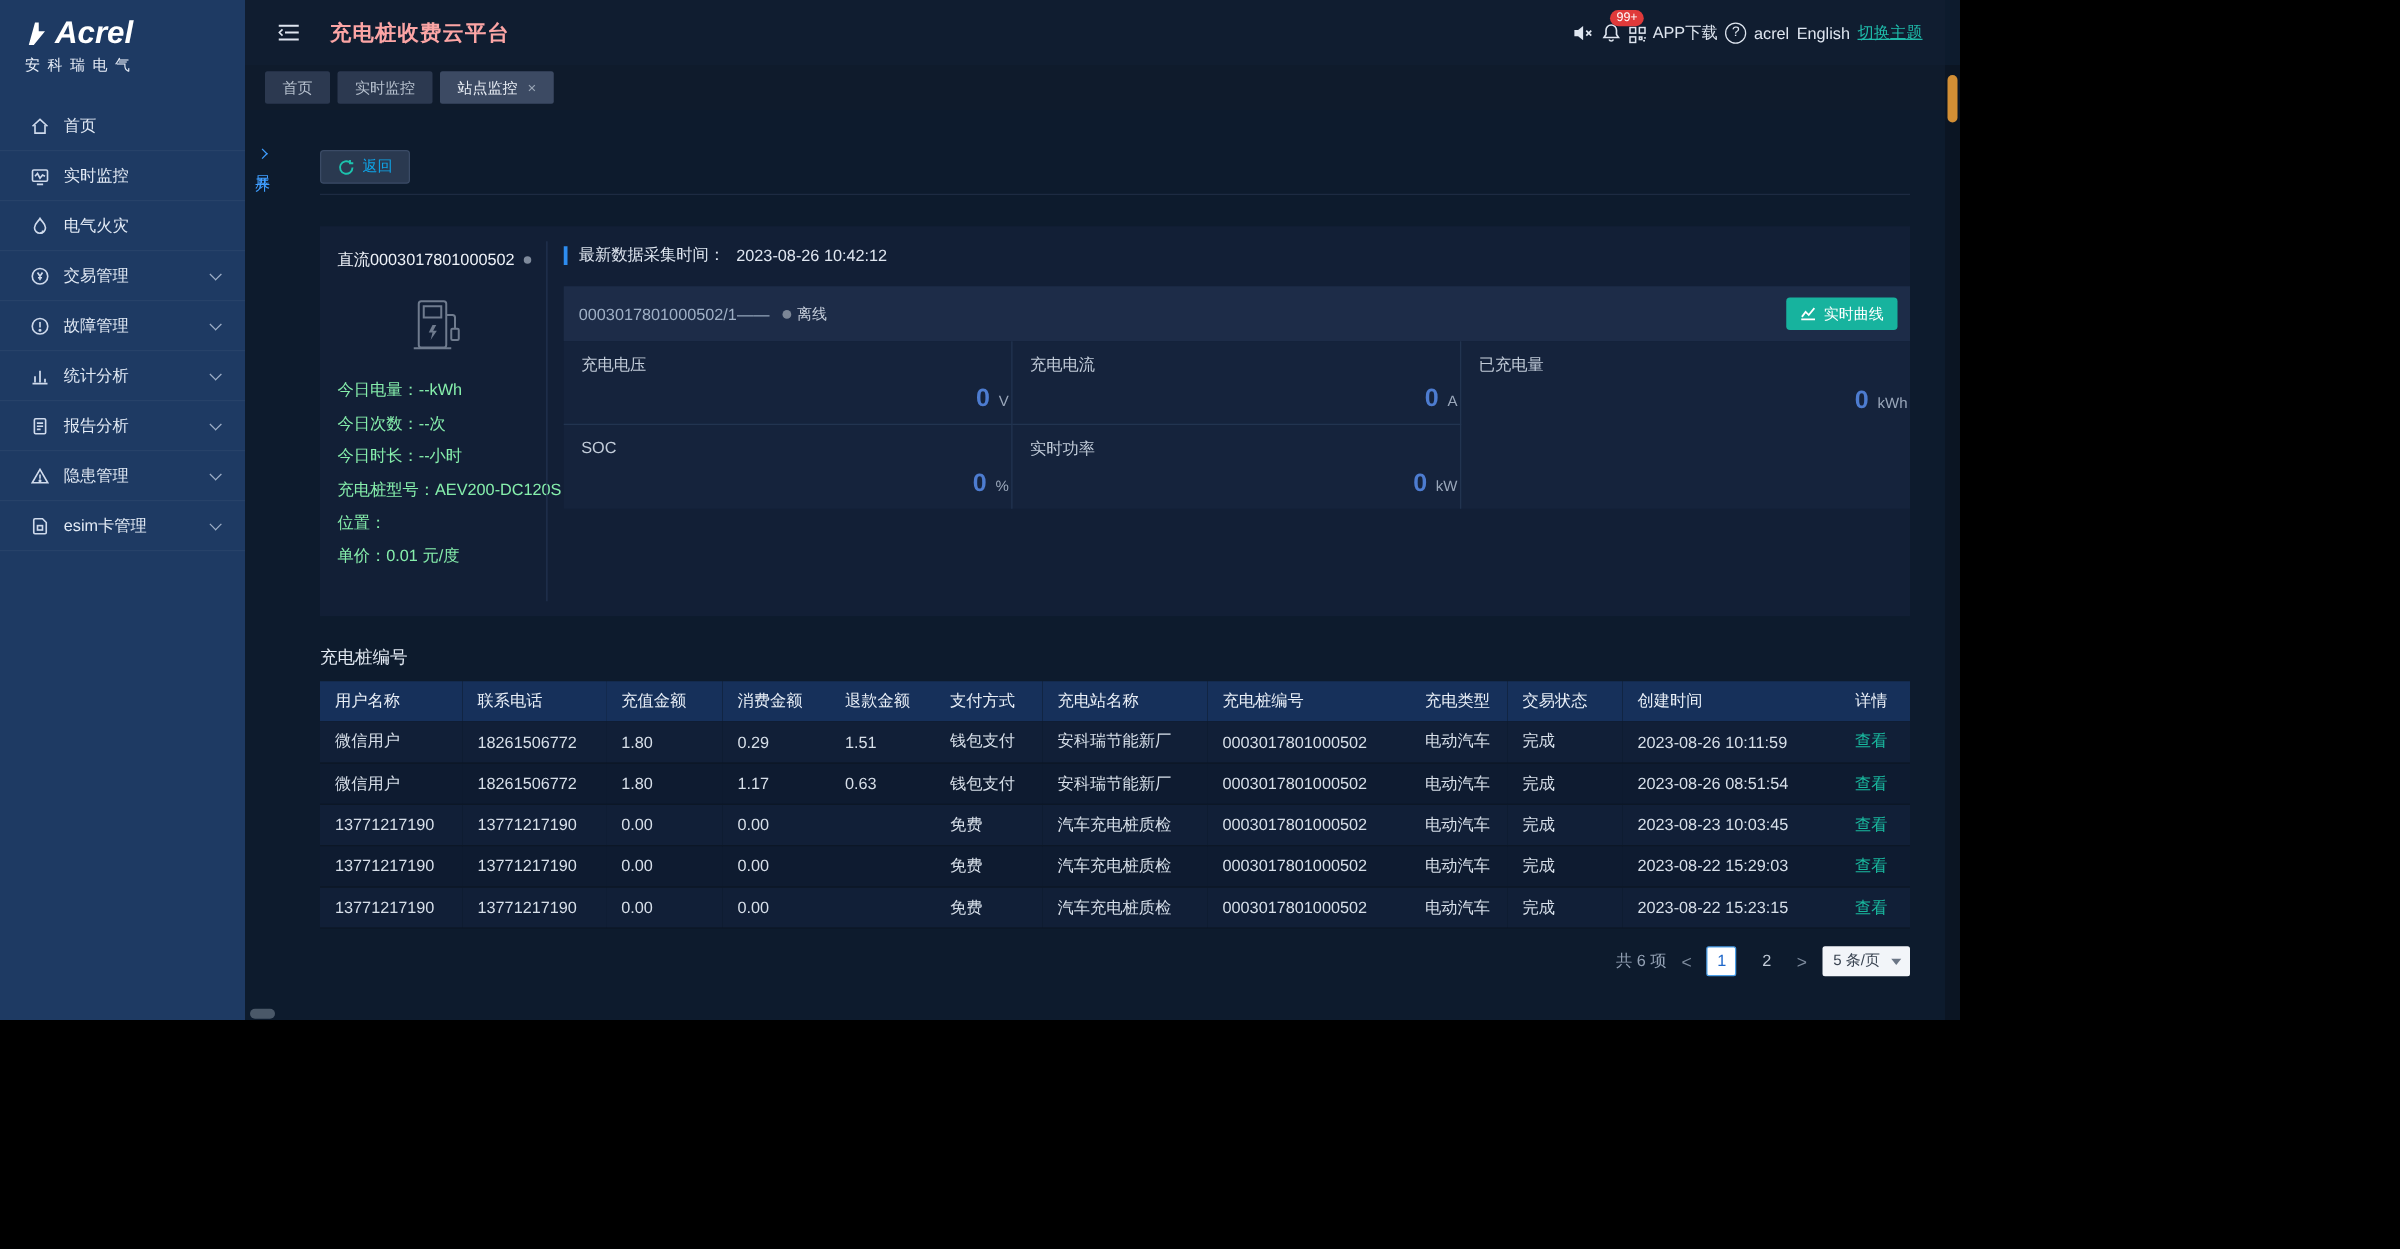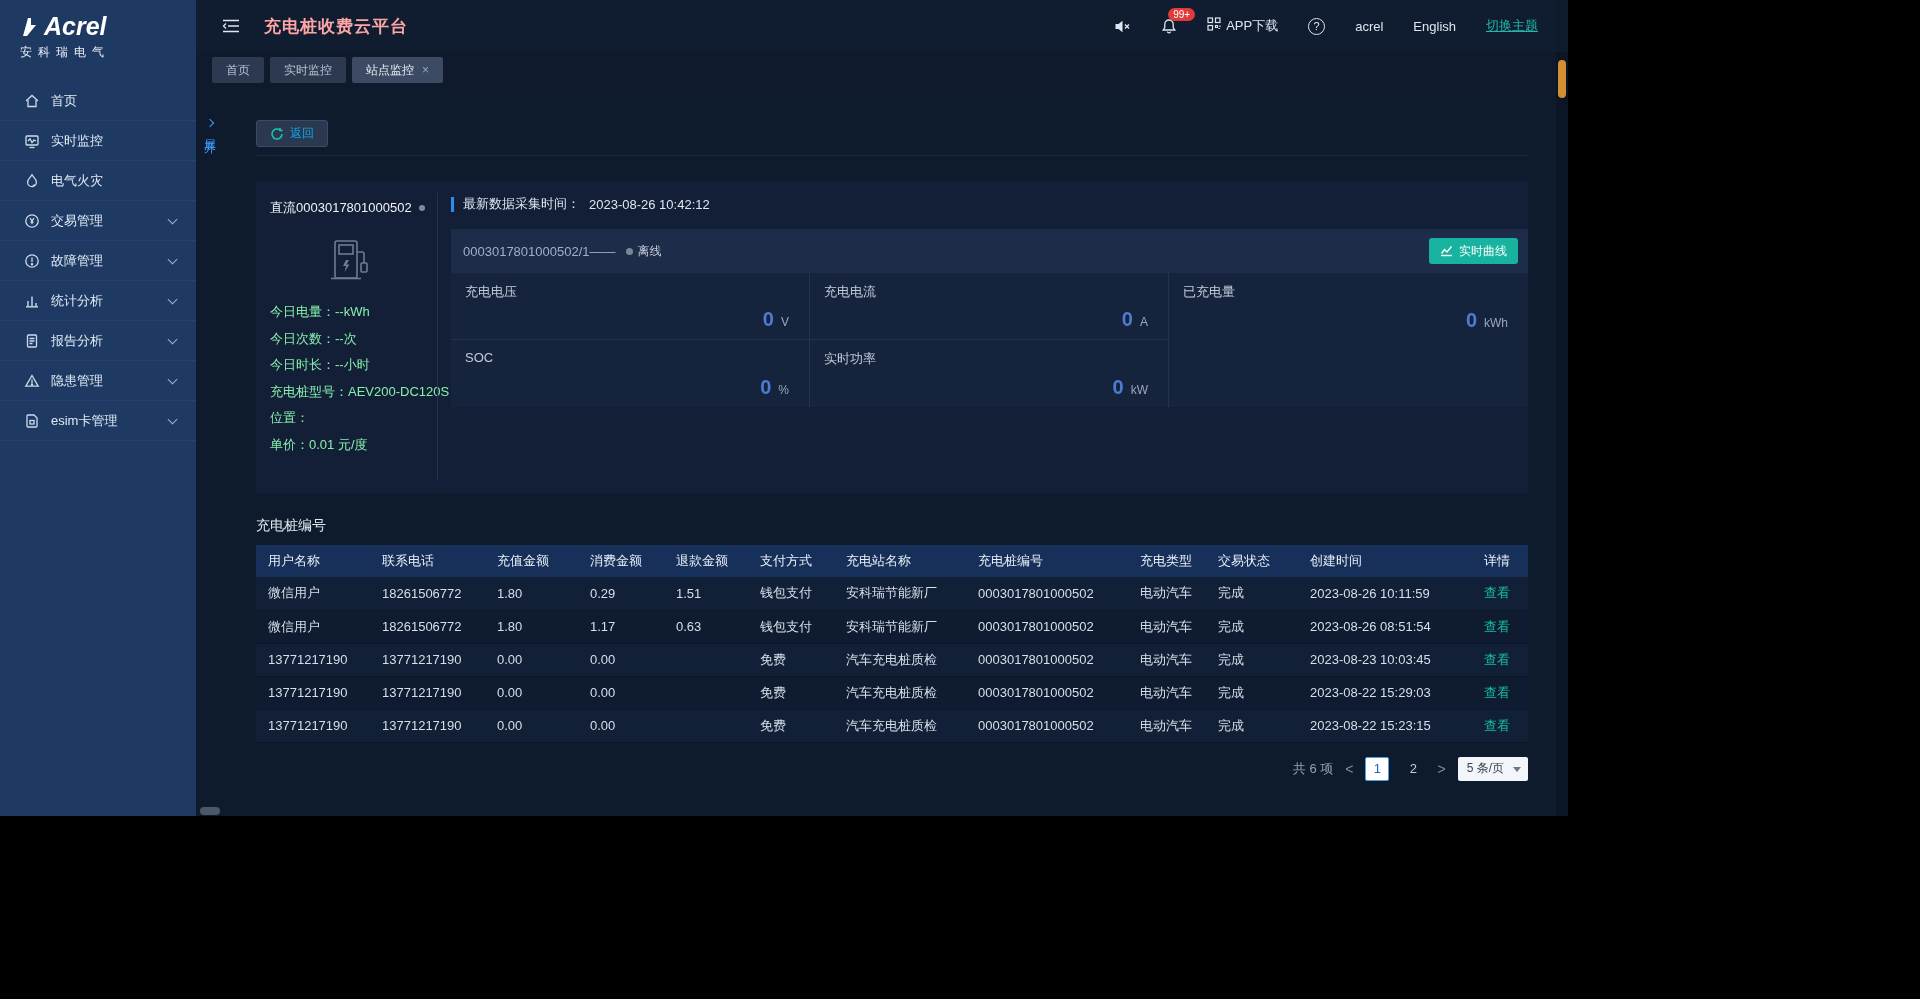--- a/index.html
+++ b/index.html
@@ -14,25 +14,25 @@
   .menu { margin-top:10px; }
   .menu-item { display:flex; align-items:center; height:40px; padding-left:24px; font-size:13px; color:#e2eaf5; cursor:pointer; border-bottom:1px solid rgba(255,255,255,0.045); }
   .mi-icon { width:16px; height:16px; margin-right:11px; display:inline-flex; align-items:center; justify-content:center; }
   .chev { width:7px; height:7px; border-right:1.4px solid #9fb0c8; border-bottom:1.4px solid #9fb0c8; transform:rotate(45deg); margin-left:auto; margin-right:20px; margin-top:-3px; }
 
   
   .main { flex:1; display:flex; flex-direction:column; min-width:0; margin-right:12px; }
   .topbar { height:52px; background:#101d30; display:flex; align-items:center; padding:0 18px 0 26px; flex:none; }
   .hamburger { width:20px; height:16px; display:inline-flex; cursor:pointer; }
   .app-title { margin-left:22px; font-size:17px; font-weight:bold; color:#fca5a5; letter-spacing:1px; }
-  .topbar-right { margin-left:auto; display:flex; align-items:center; gap:30px; color:#dfe6f0; font-size:13px; }
+  .topbar-right { margin-left:auto; display:flex; align-items:center; gap:6px; color:#dfe6f0; font-size:13px; }
   .icon-btn { display:inline-flex; align-items:center; cursor:pointer; }
   .bell-wrap { position:relative; display:inline-flex; cursor:pointer; }
   .badge { position:absolute; top:-10px; left:7px; background:#e03a3a; color:#fff; font-size:10px; line-height:13px; padding:0 5px; border-radius:8px; white-space:nowrap; }
-  .appdl { display:inline-flex; align-items:flex-start; gap:5px; cursor:pointer; }
+  .appdl { display:inline-flex; align-items:flex-end; gap:5px; cursor:pointer; }
   .help-circle { width:17px; height:17px; border:1px solid #dfe6f0; border-radius:50%; font-size:11px; display:inline-flex; align-items:center; justify-content:center; cursor:pointer; }
   .theme-link { color:#1fb9a8; text-decoration:underline; cursor:pointer; }
   .plain-link { cursor:pointer; }
 
   
   .tabbar { height:36px; background:#0f1b2c; display:flex; align-items:center; padding-left:16px; gap:6px; flex:none; }
   .tab { height:26px; padding:0 14px; background:#2c3950; color:#b6c0ce; font-size:12px; display:inline-flex; align-items:center; border-radius:2px; cursor:pointer; }
   .tab.active { background:#3c4a63; color:#e8edf4; }
   .tab-x { margin-left:8px; color:#9aa6b6; font-size:12px; cursor:pointer; }
 
@@ -60,21 +60,21 @@
   .latest { display:flex; align-items:center; gap:9px; font-size:13px; color:#dfe6f0; }
   .accent-bar { width:3px; height:15px; background:#2d8cf0; flex:none; }
   .gun-panel { margin-top:16px; }
   .gun-head { height:44px; background:#1d2c48; display:flex; align-items:center; padding:0 10px 0 12px; gap:10px; }
   .gun-title { color:#9fb0c6; font-size:13px; }
   .gun-status { display:inline-flex; align-items:center; gap:5px; color:#c6cedb; font-size:12px; }
   .sdot { width:7px; height:7px; border-radius:50%; background:#7b8696; }
   .curve-btn { margin-left:auto; height:26px; background:#17b39e; border:none; border-radius:3px; color:#fff; font-size:12px; display:inline-flex; align-items:center; gap:6px; padding:0 11px; cursor:pointer; font-family:inherit; }
 
   .metric-grid { display:grid; grid-template-columns:1fr 1fr 1fr; background:#15233c; }
-  .mcell { height:67px; padding:10px 20px 8px 14px; display:flex; flex-direction:column; justify-content:space-between; }
+  .mcell { height:67px; padding:10px 2px 8px 14px; display:flex; flex-direction:column; justify-content:space-between; }
   .mcell.br { border-right:1px solid #223450; }
   .mcell.bb { border-bottom:1px solid #223450; }
   .mlabel { font-size:13px; color:#c2ccd9; }
   .mvalue-row { align-self:flex-end; display:flex; align-items:baseline; gap:7px; }
   .mvalue { font-size:20px; font-weight:bold; color:#4d7cd0; }
   .munit { font-size:12px; color:#9aa7ba; }
 
   
   .orders-title { margin-top:24px; font-size:14px; font-weight:normal; color:#e3eaf3; }
   table.orders { margin-top:10px; width:100%; border-collapse:collapse; table-layout:fixed; font-size:13px; }

